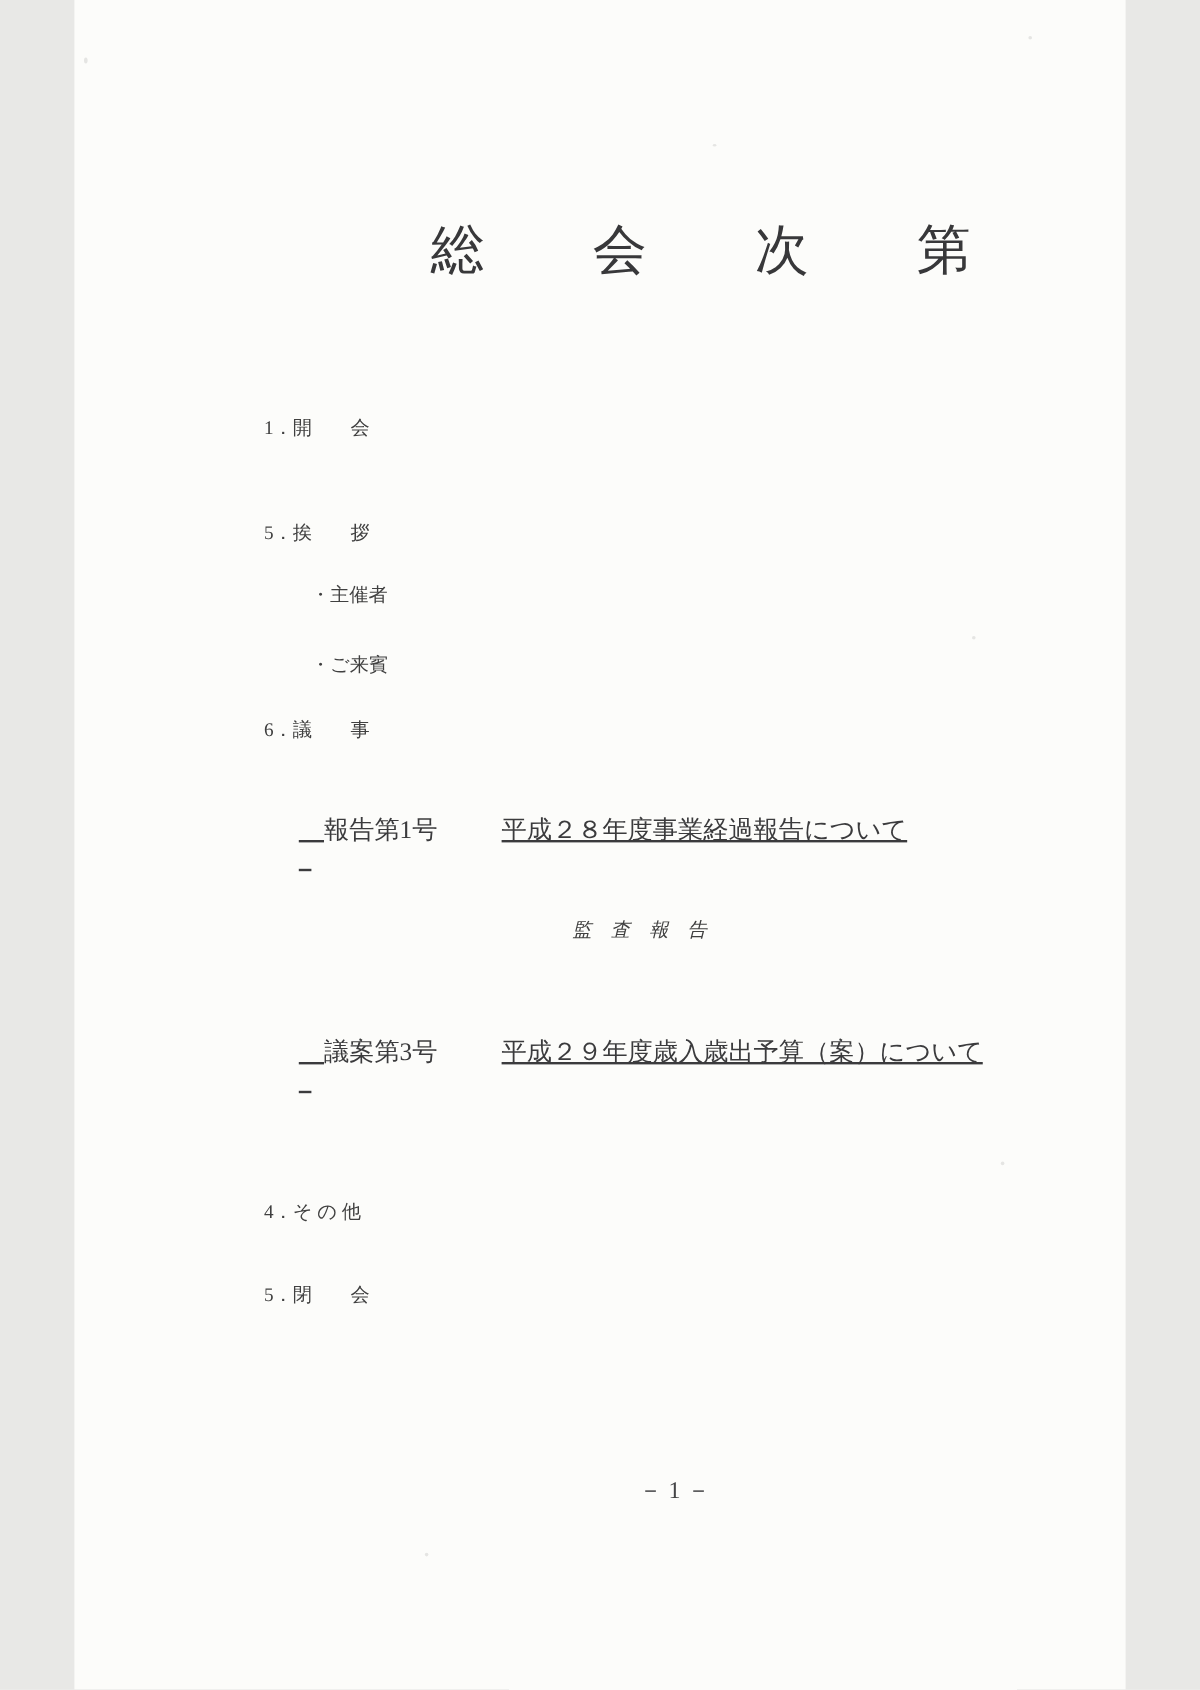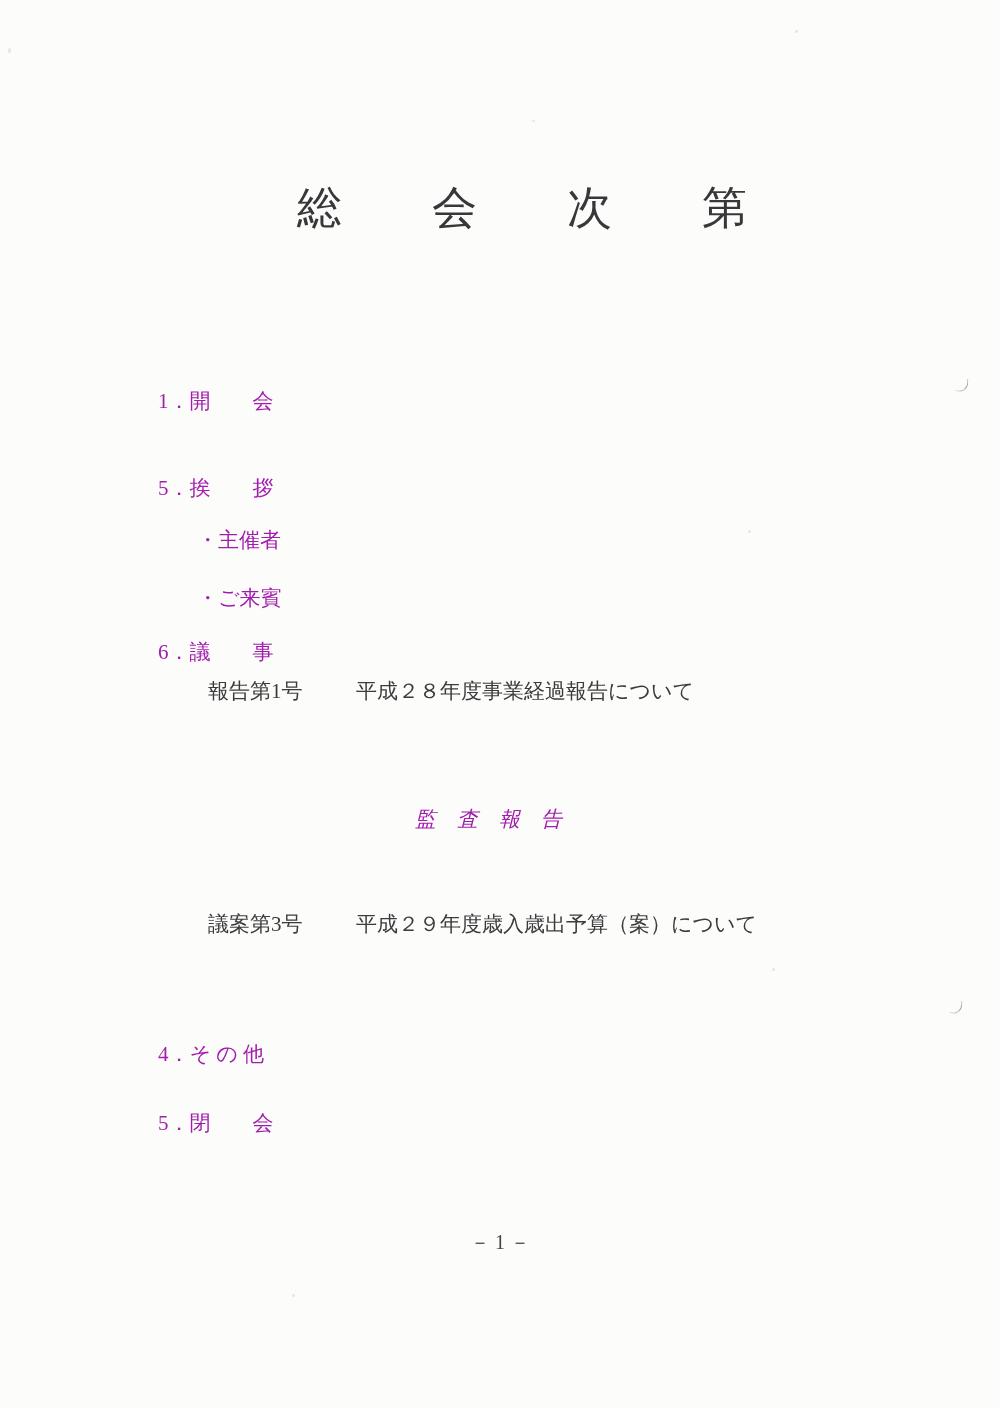--- a/index.html
+++ b/index.html
@@ -2,21 +2,21 @@
 <html lang="ja"><head>
 <meta charset="utf-8">
 <style>
   html, body {
     margin: 0;
     padding: 0;
     background: #e8e8e6;
   }
   .page {
     position: relative;
-    width: 1000px;
+    width: 876px;
     height: 1408px;
     margin: 0 auto;
     background: #fcfcfa;
     overflow: hidden;
     font-family: "Liberation Serif", "DejaVu Serif", serif;
     color: #3b3b3d;
   }
   .title {
     position: absolute;
     left: 297px;
@@ -24,34 +24,34 @@
     margin: 0;
     font-size: 45px;
     font-weight: 400;
     line-height: 1;
     letter-spacing: 0;
     white-space: pre;
     color: #38383a;
   }
   .line {
     position: absolute;
-    font-size: 21px;
+    font-size: 16px;
     line-height: 1.15;
     white-space: pre;
-    color: #a21caf;
-    margin-top: 40px;
+    color: #404040;
   }
   .num-item { left: 158px; }
   .sub-item { left: 197px; }
   .proc-row {
     position: absolute;
     left: 187px;
     font-size: 21px;
     line-height: 1.15;
     white-space: pre;
+    text-decoration: underline;
   }
   .proc-label {
     display: inline-block;
     width: 148px;
   }
   .audit-line { left: 415px; font-style: italic; }
   .page-number {
     position: absolute;
     left: 0;
     width: 1000px;
@@ -92,21 +92,21 @@
   <div class="line num-item" style="top:600px">6．議　　事</div>
 
   <div class="proc-row" style="top:655px">
     <span class="proc-label">報告第1号</span><span class="proc-desc">平成２８年度事業経過報告について</span>
   </div>
 
 
   <div class="line audit-line" style="top:767px">監　査　報　告</div>
 
 
-  <div class="proc-row" style="top:888px">
+  <div class="proc-row" style="top:840px">
     <span class="proc-label">議案第3号</span><span class="proc-desc">平成２９年度歳入歳出予算（案）について</span>
   </div>
 
   <div class="line num-item" style="top:1002px">4．そ の 他</div>
   <div class="line num-item" style="top:1071px">5．閉　　会</div>
 
   <div class="page-number">－ 1 －</div>
 
   <div class="artifact" style="left:956px; top:378px"></div>
   <div class="artifact" style="left:950px; top:1000px"></div>

